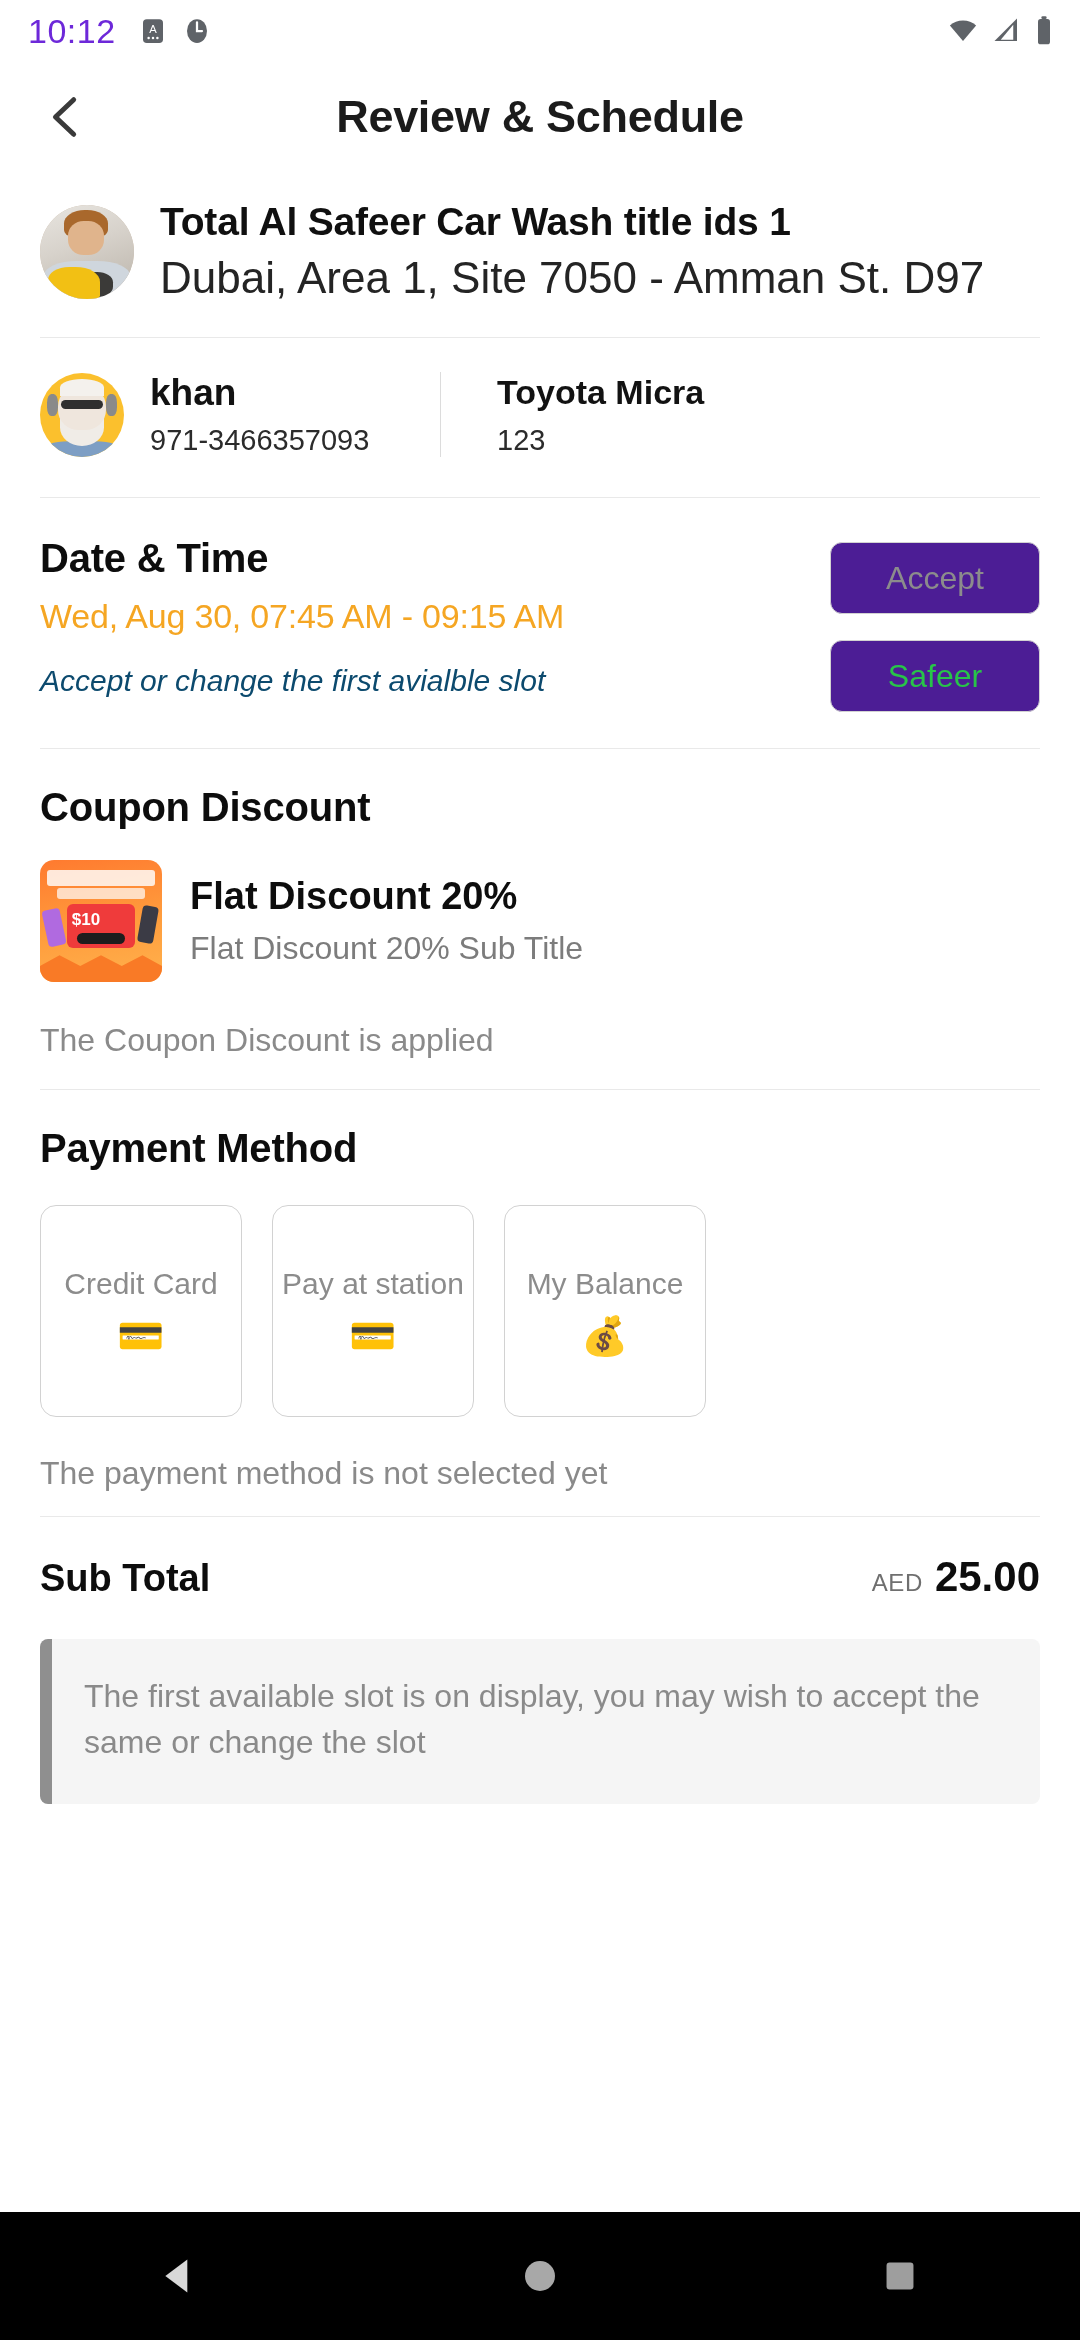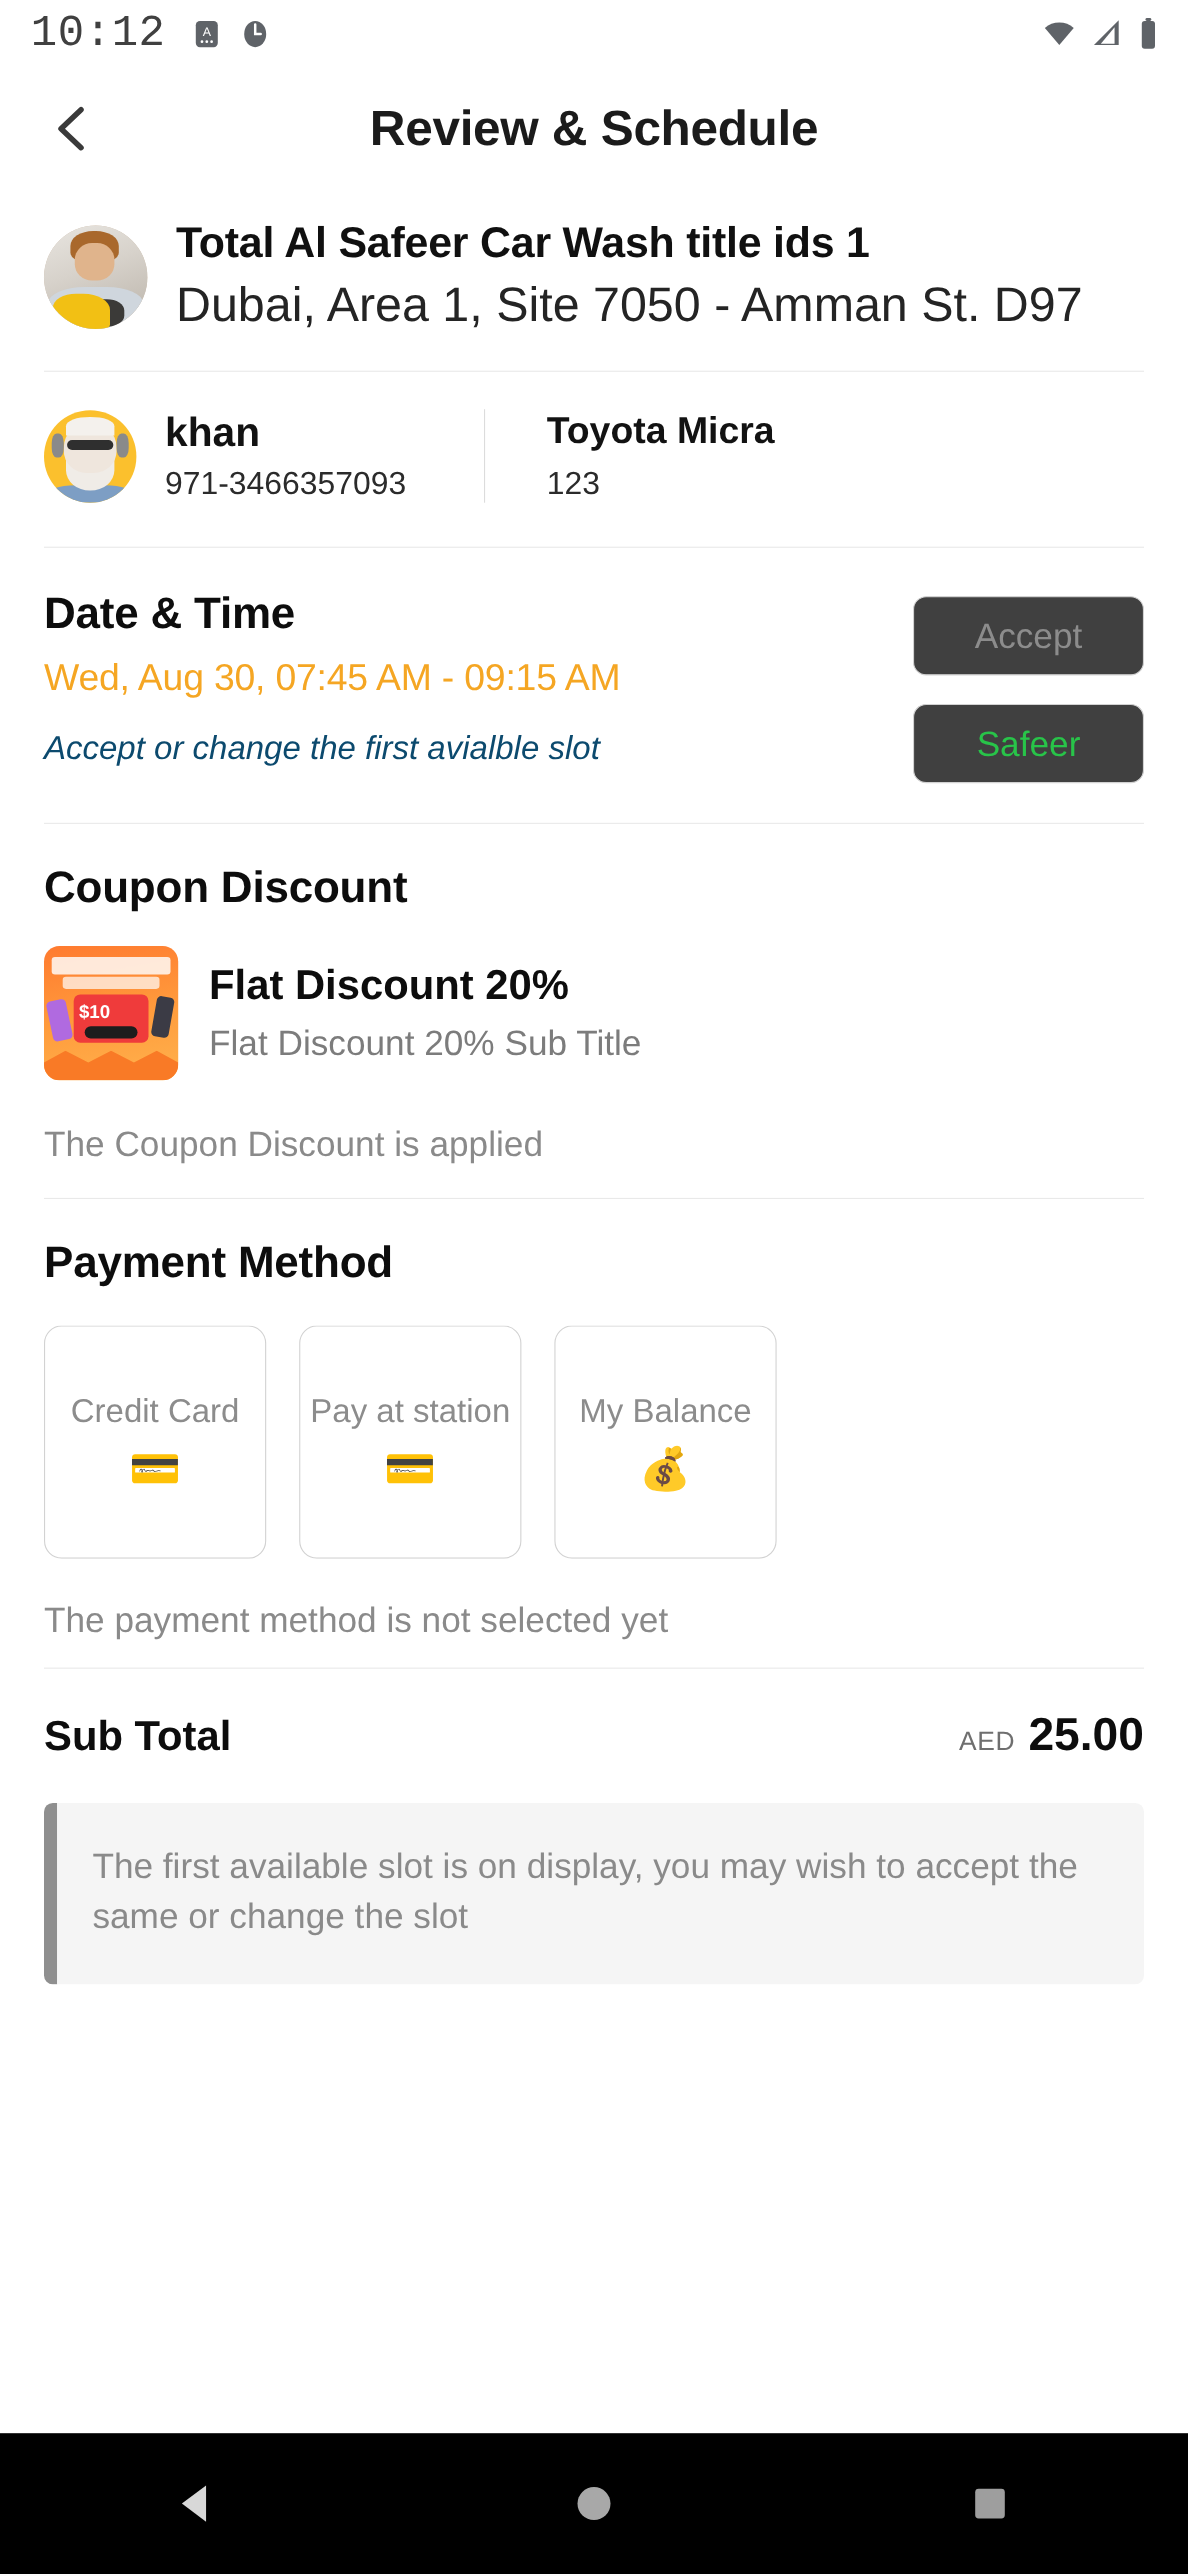--- a/index.html
+++ b/index.html
@@ -11,21 +11,21 @@
   }
   .screen { width: 1080px; height: 2340px; position: relative; display: flex; flex-direction: column; background:#fff; }
 
   
   .statusbar {
     height: 62px; flex: 0 0 62px;
     display: flex; align-items: center;
     padding: 0 26px 0 28px;
     color: #5f6368;
   }
-  .sb-time { font-size: 40px; letter-spacing: .5px; color:#404040;font-family:Liberation Mono, monospace; }
+  .sb-time { font-size: 34px; letter-spacing: .5px; color:#6d28d9; }
   .sb-left-icons { display: flex; align-items: center; gap: 14px; margin-left: 22px; }
   .sb-ic { width: 30px; height: 30px; display:block; }
   .sb-spacer { flex: 1; }
   .sb-right-icons { display:flex; align-items:center; gap: 11px; }
 
   
   .appbar {
     height: 110px; flex: 0 0 110px;
     display: flex; align-items: center;
     position: relative;
@@ -87,21 +87,21 @@
 
   
   .dt-block { padding: 38px 0 36px 0; display: flex; }
   .dt-left { flex: 1; min-width: 0; }
   .dt-slot { font-size: 34px; margin-top: 16px; letter-spacing: -0.2px; }
   .dt-hint { font-size: 30px; font-style: italic; margin-top: 28px; }
   .dt-right { width: 210px; flex: 0 0 210px; display: flex; flex-direction: column; gap: 26px; padding-top: 6px; }
   .pill {
     height: 72px; border: 1.6px solid #d2d2d2; border-radius: 12px;
     display: flex; align-items: center; justify-content: center;
-    font-size: 32px; background: #404040; cursor: pointer;
+    font-size: 32px; background: #4c1d95; cursor: pointer;
   }
 
   
   .coupon-block { padding: 36px 0 30px 0; }
   .coupon-row { display: flex; align-items: center; gap: 28px; margin-top: 30px; }
   .coupon-thumb {
     width: 122px; height: 122px; flex: 0 0 122px; border-radius: 14px; overflow: hidden;
     position: relative; background: linear-gradient(170deg,#ff7a2f 0%,#ff9d3d 55%,#ffb24d 100%);
   }
   .ct-band { position:absolute; left:6%; top:8%; width:88%; height:13%; background:rgba(255,255,255,.82); border-radius:3px; }

